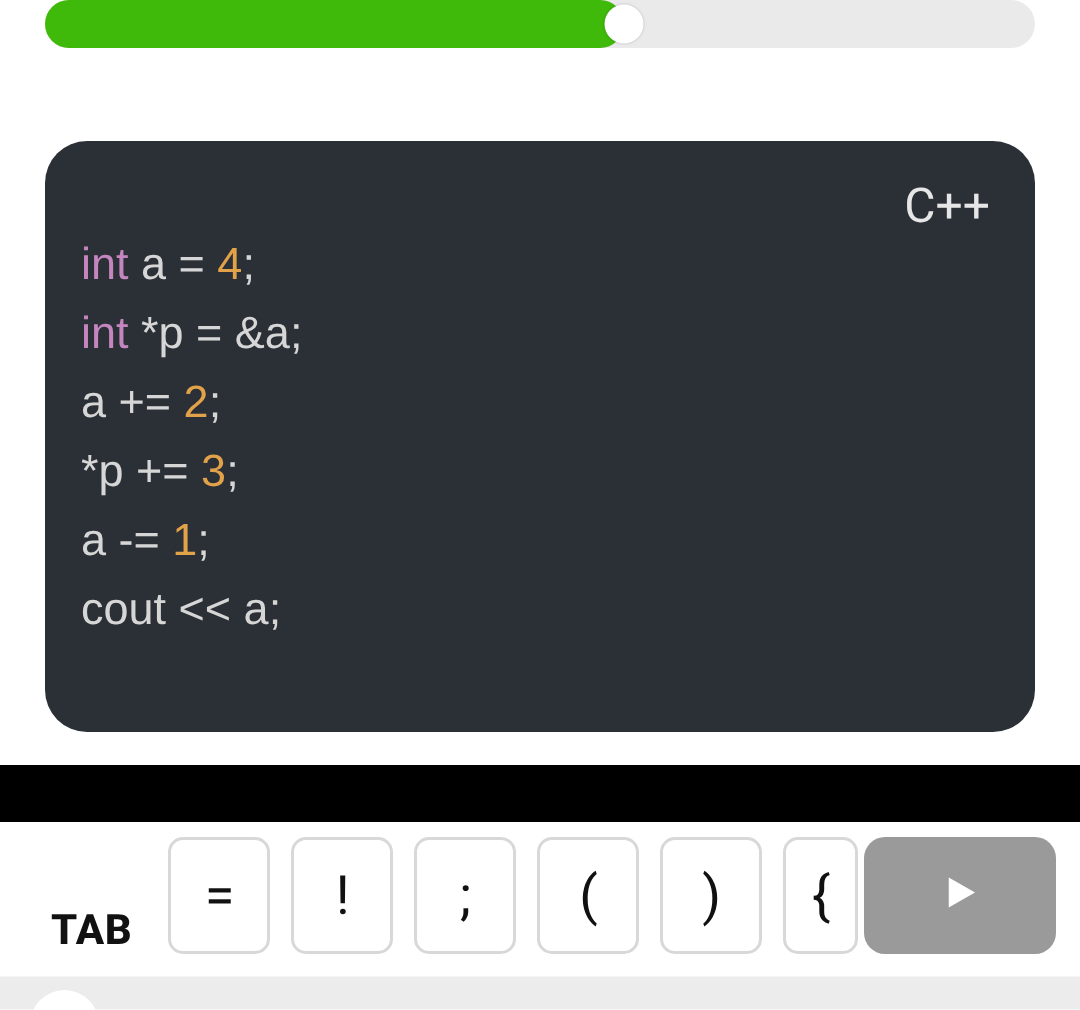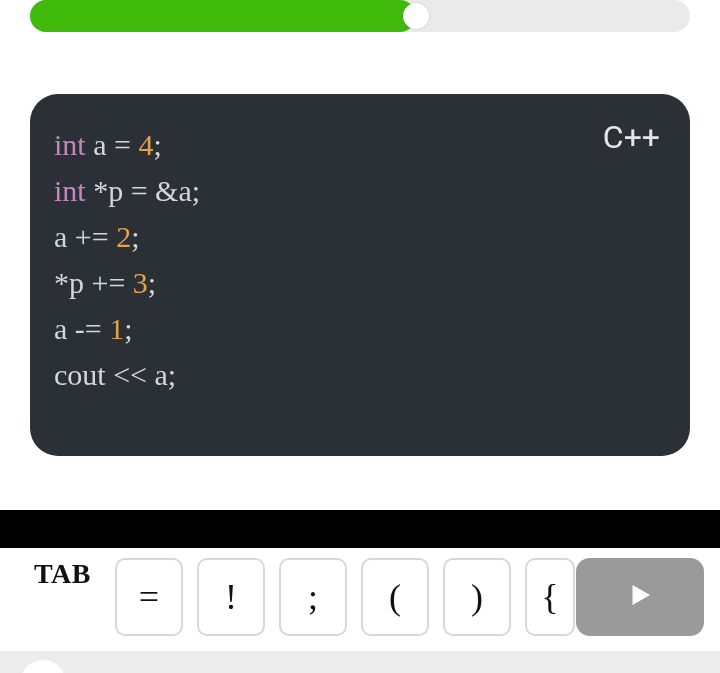--- a/index.html
+++ b/index.html
@@ -43,21 +43,22 @@
     position: relative;
   }
   .code-lang {
     position: absolute;
     top: 24px;
     right: 30px;
     color: #e6e6e6;
     font-size: 32px;
   }
   .code-block {
-    font-family: Liberation Serif, serif;
+    margin-top: 32px;
+    font-family: Liberation Sans, sans-serif;
     font-size: 30px;
     line-height: 46px;
     color: #d6d6d6;
     white-space: pre;
   }
   .tok-type { color: #c586c0; }
   .tok-num  { color: #e2a24a; }
 
   .black-bar {
     position: absolute;
@@ -66,25 +67,24 @@
     height: 38px;
     background: #000;
   }
 
   .key-row {
     position: absolute;
     left: 0; right: 0;
     top: 558px;
     height: 78px;
     display: flex;
-    align-items: flex-start;
+    align-items: flex-end;
     gap: 14px;
     padding-left: 34px;
     overflow: hidden;
-    font-family: Liberation Serif, serif;
   }
   .tab-label {
     font-weight: 800;
     font-size: 28px;
     color: #111;
     margin-right: 10px;
     letter-spacing: 0.5px;
   }
   .key {
     width: 68px;

